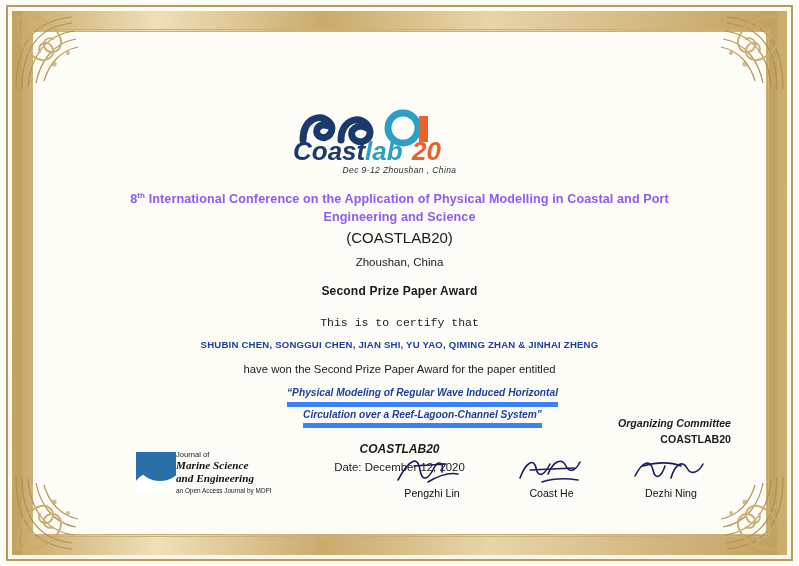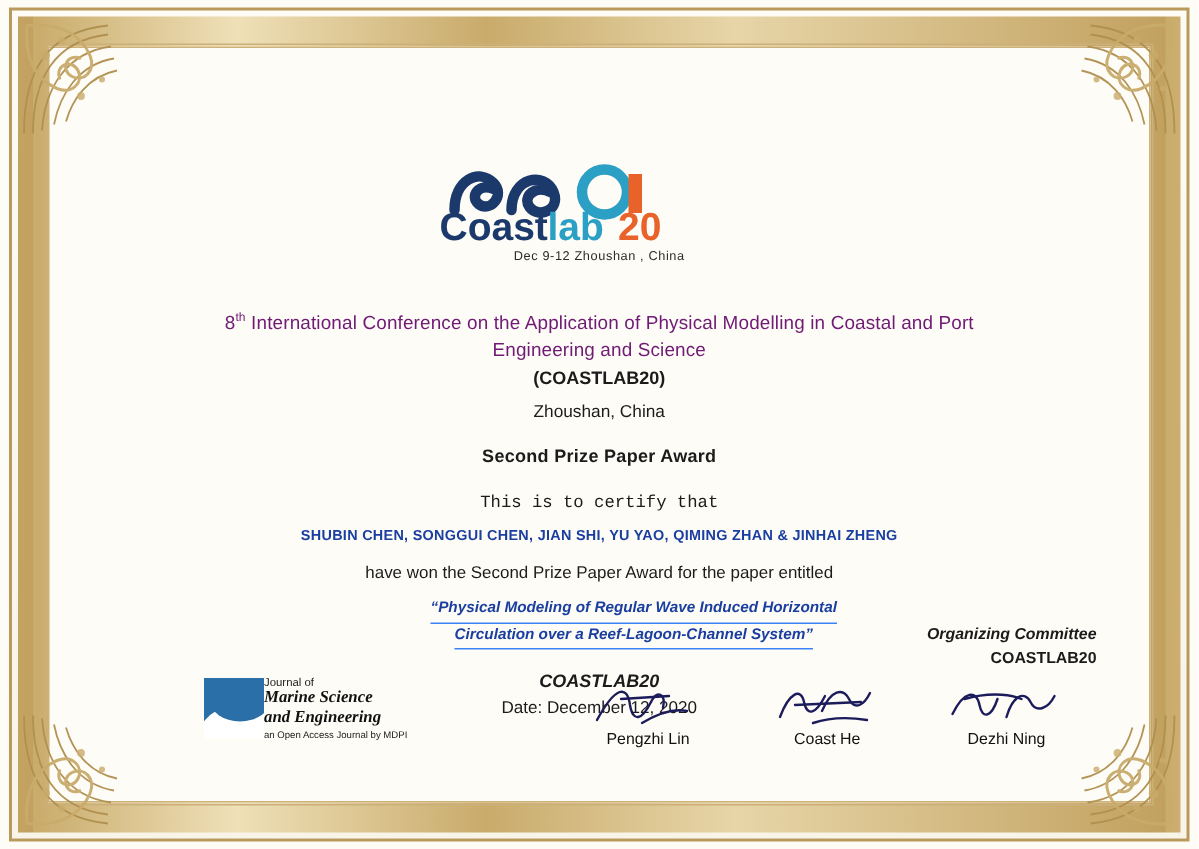--- a/index.html
+++ b/index.html
@@ -70,41 +70,42 @@
     position: absolute;
     left: 46px; right: 46px; top: 44px; bottom: 40px;
     text-align: center;
     color: #1b1b1b;
   }
 
   .logo-wrap {
     margin-top: 56px;
     height: 78px;
     position: relative;
+    font-style: italic;
   }
   .logo-svg { display:block; margin: 0 auto; }
   .logo-sub {
     font-size: 8.5px;
     letter-spacing: .4px;
     color: #2b2b2b;
     margin-top: 1px;
   }
 
   .conf-title {
-    margin-top: 28px;
+    margin-top: 12px;
     font-size: 12.6px;
-    font-weight: normal;
+    font-weight: bold;
     line-height: 1.45;
     letter-spacing: .1px;
-    color: #701a75;
+    color: #8b5cf6;
   }
   .conf-title sup { font-size: 8px; }
   .conf-acronym {
-    font-size: 12px;
-    font-weight: bold;
+    font-size: 15px;
+    font-weight: normal;
     margin-top: 2px;
   }
   .city {
     margin-top: 10px;
     font-size: 11.5px;
   }
   .award {
     margin-top: 16px;
     font-size: 12px;
     font-weight: bold;
@@ -128,21 +129,21 @@
   }
   .paper-title {
     margin-top: 10px;
     font-size: 10.2px;
     font-style: italic;
     font-weight: bold;
     color: #1a3fa0;
     line-height: 1.55;
   }
   .paper-title span {
-    border-bottom: 1px solid #3b82f6;
+    border-bottom: 5px solid #3b82f6;
     display: inline-block;
     padding-bottom: 1px;
     margin-left: 46px;
   }
   .event-name {
     margin-top: 14px;
     font-size: 12px;
     font-weight: bold;
     font-style: italic;
   }

